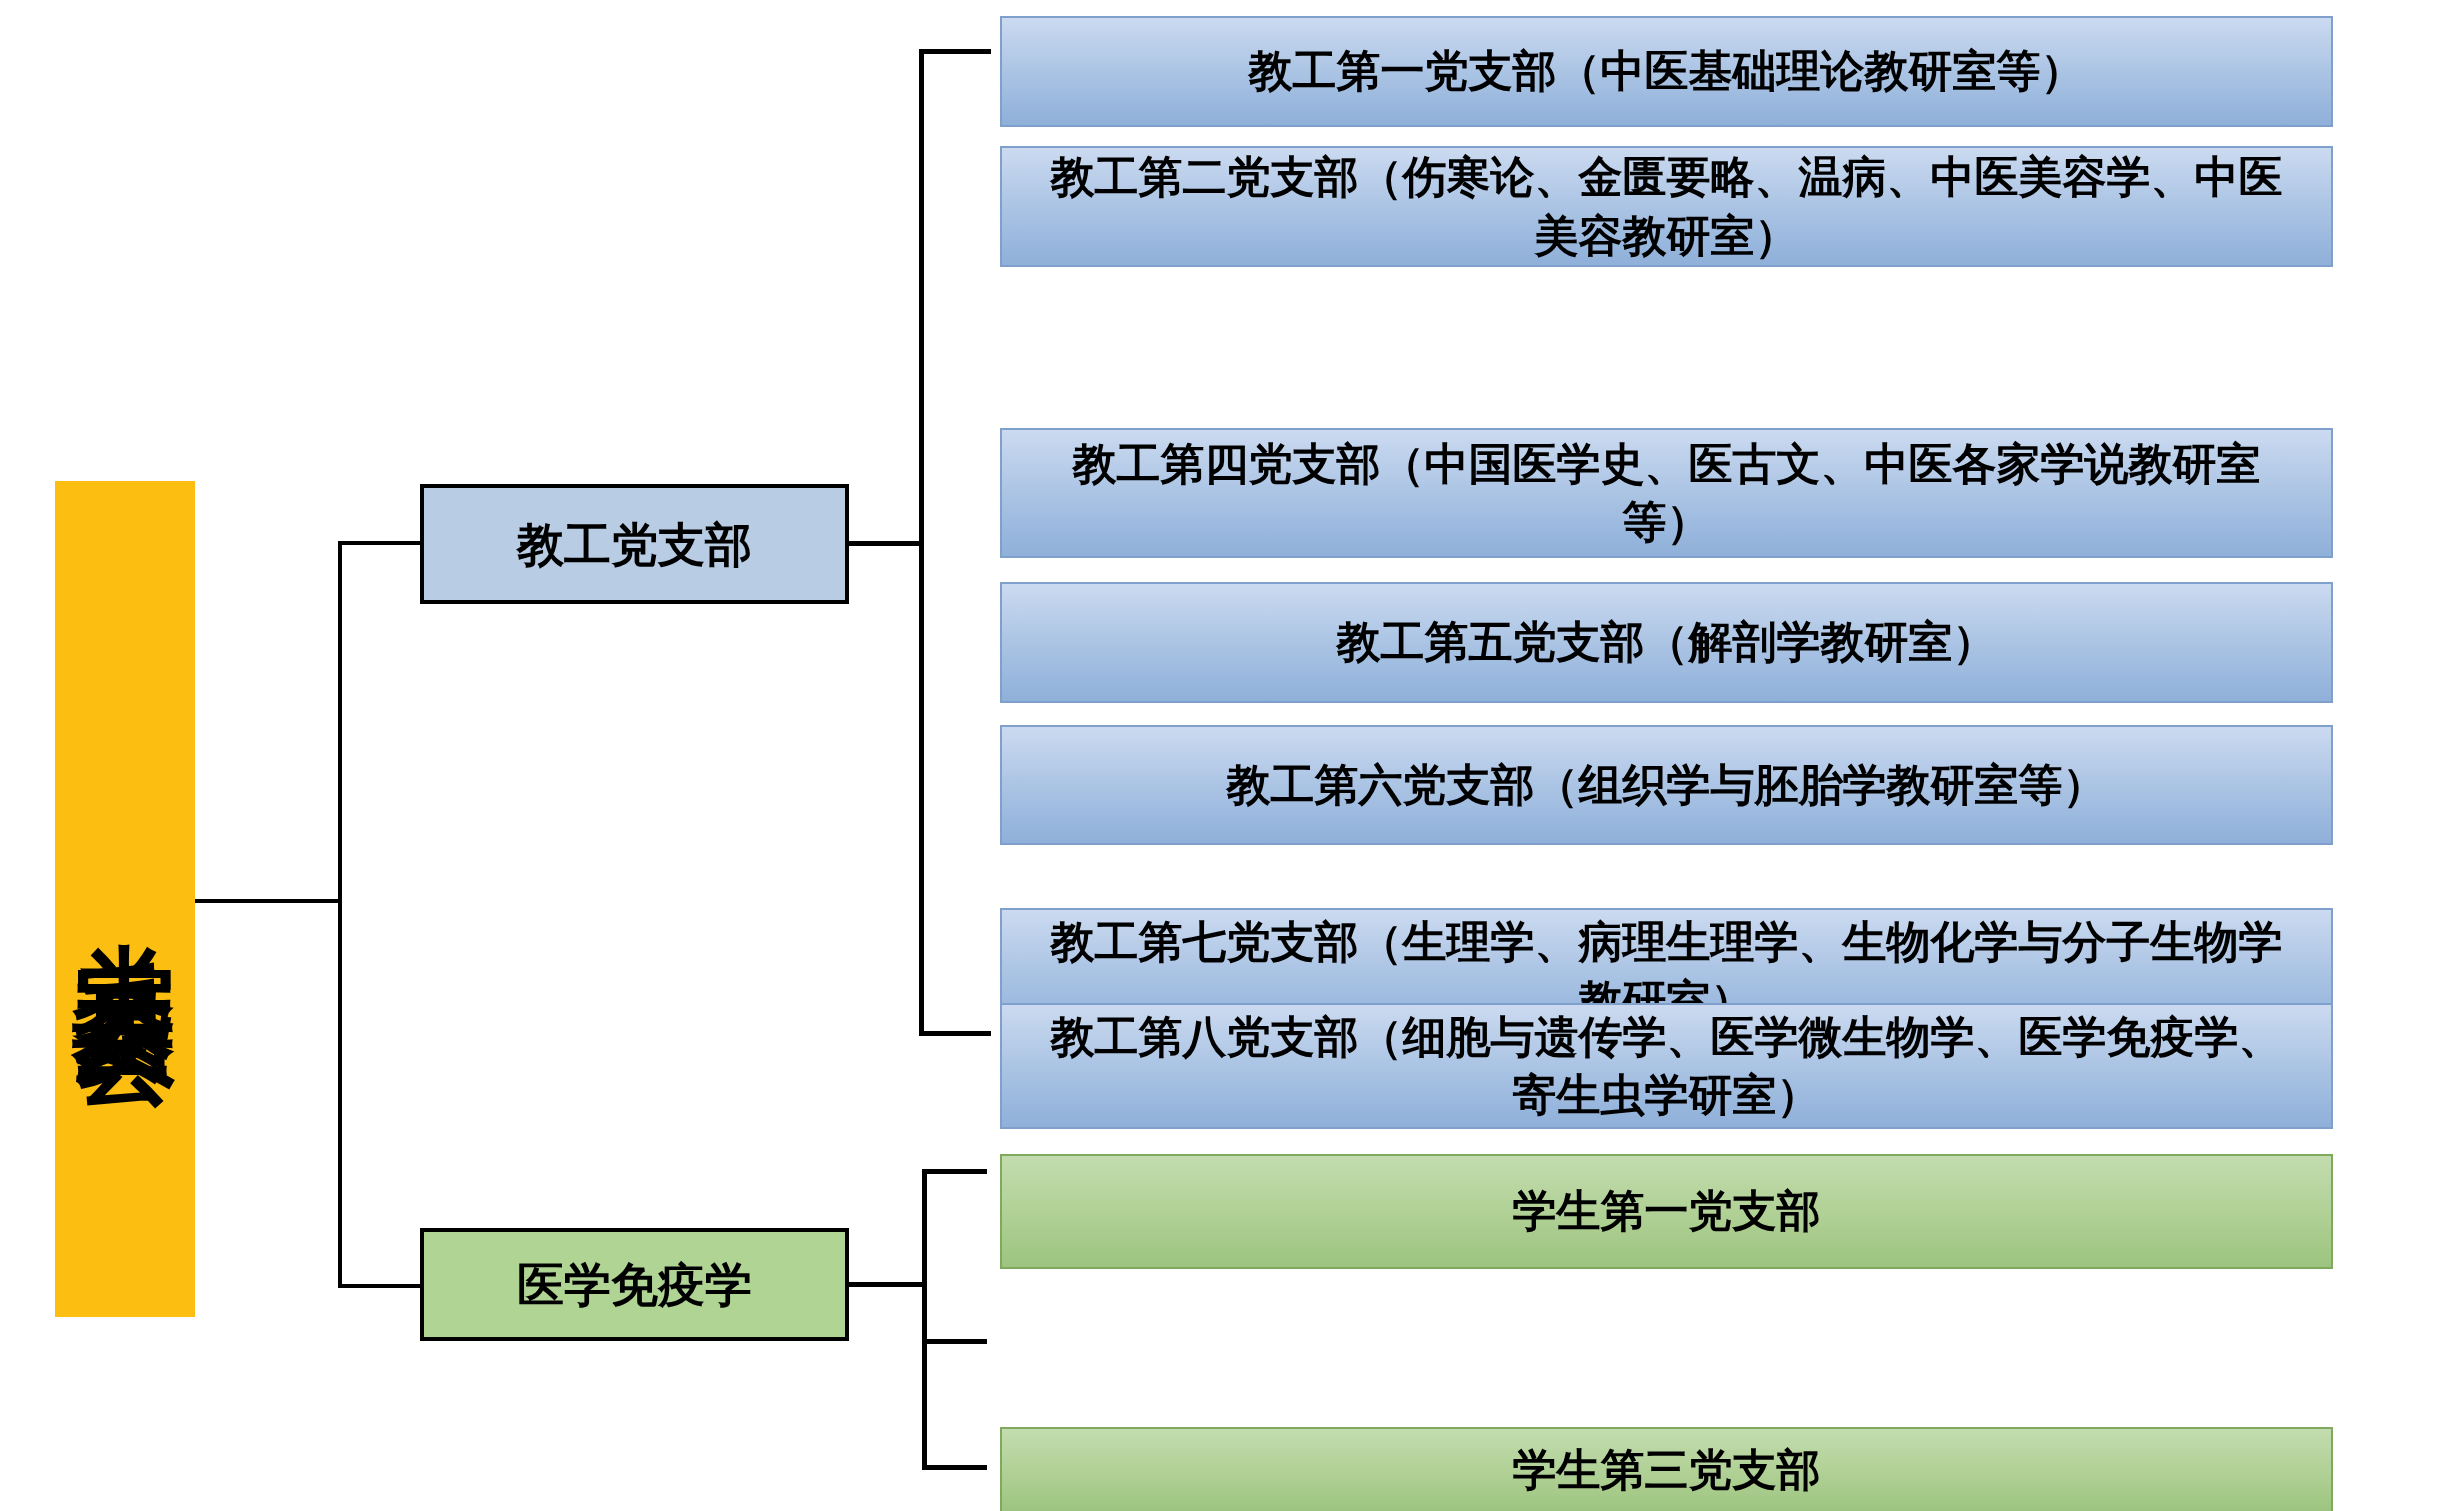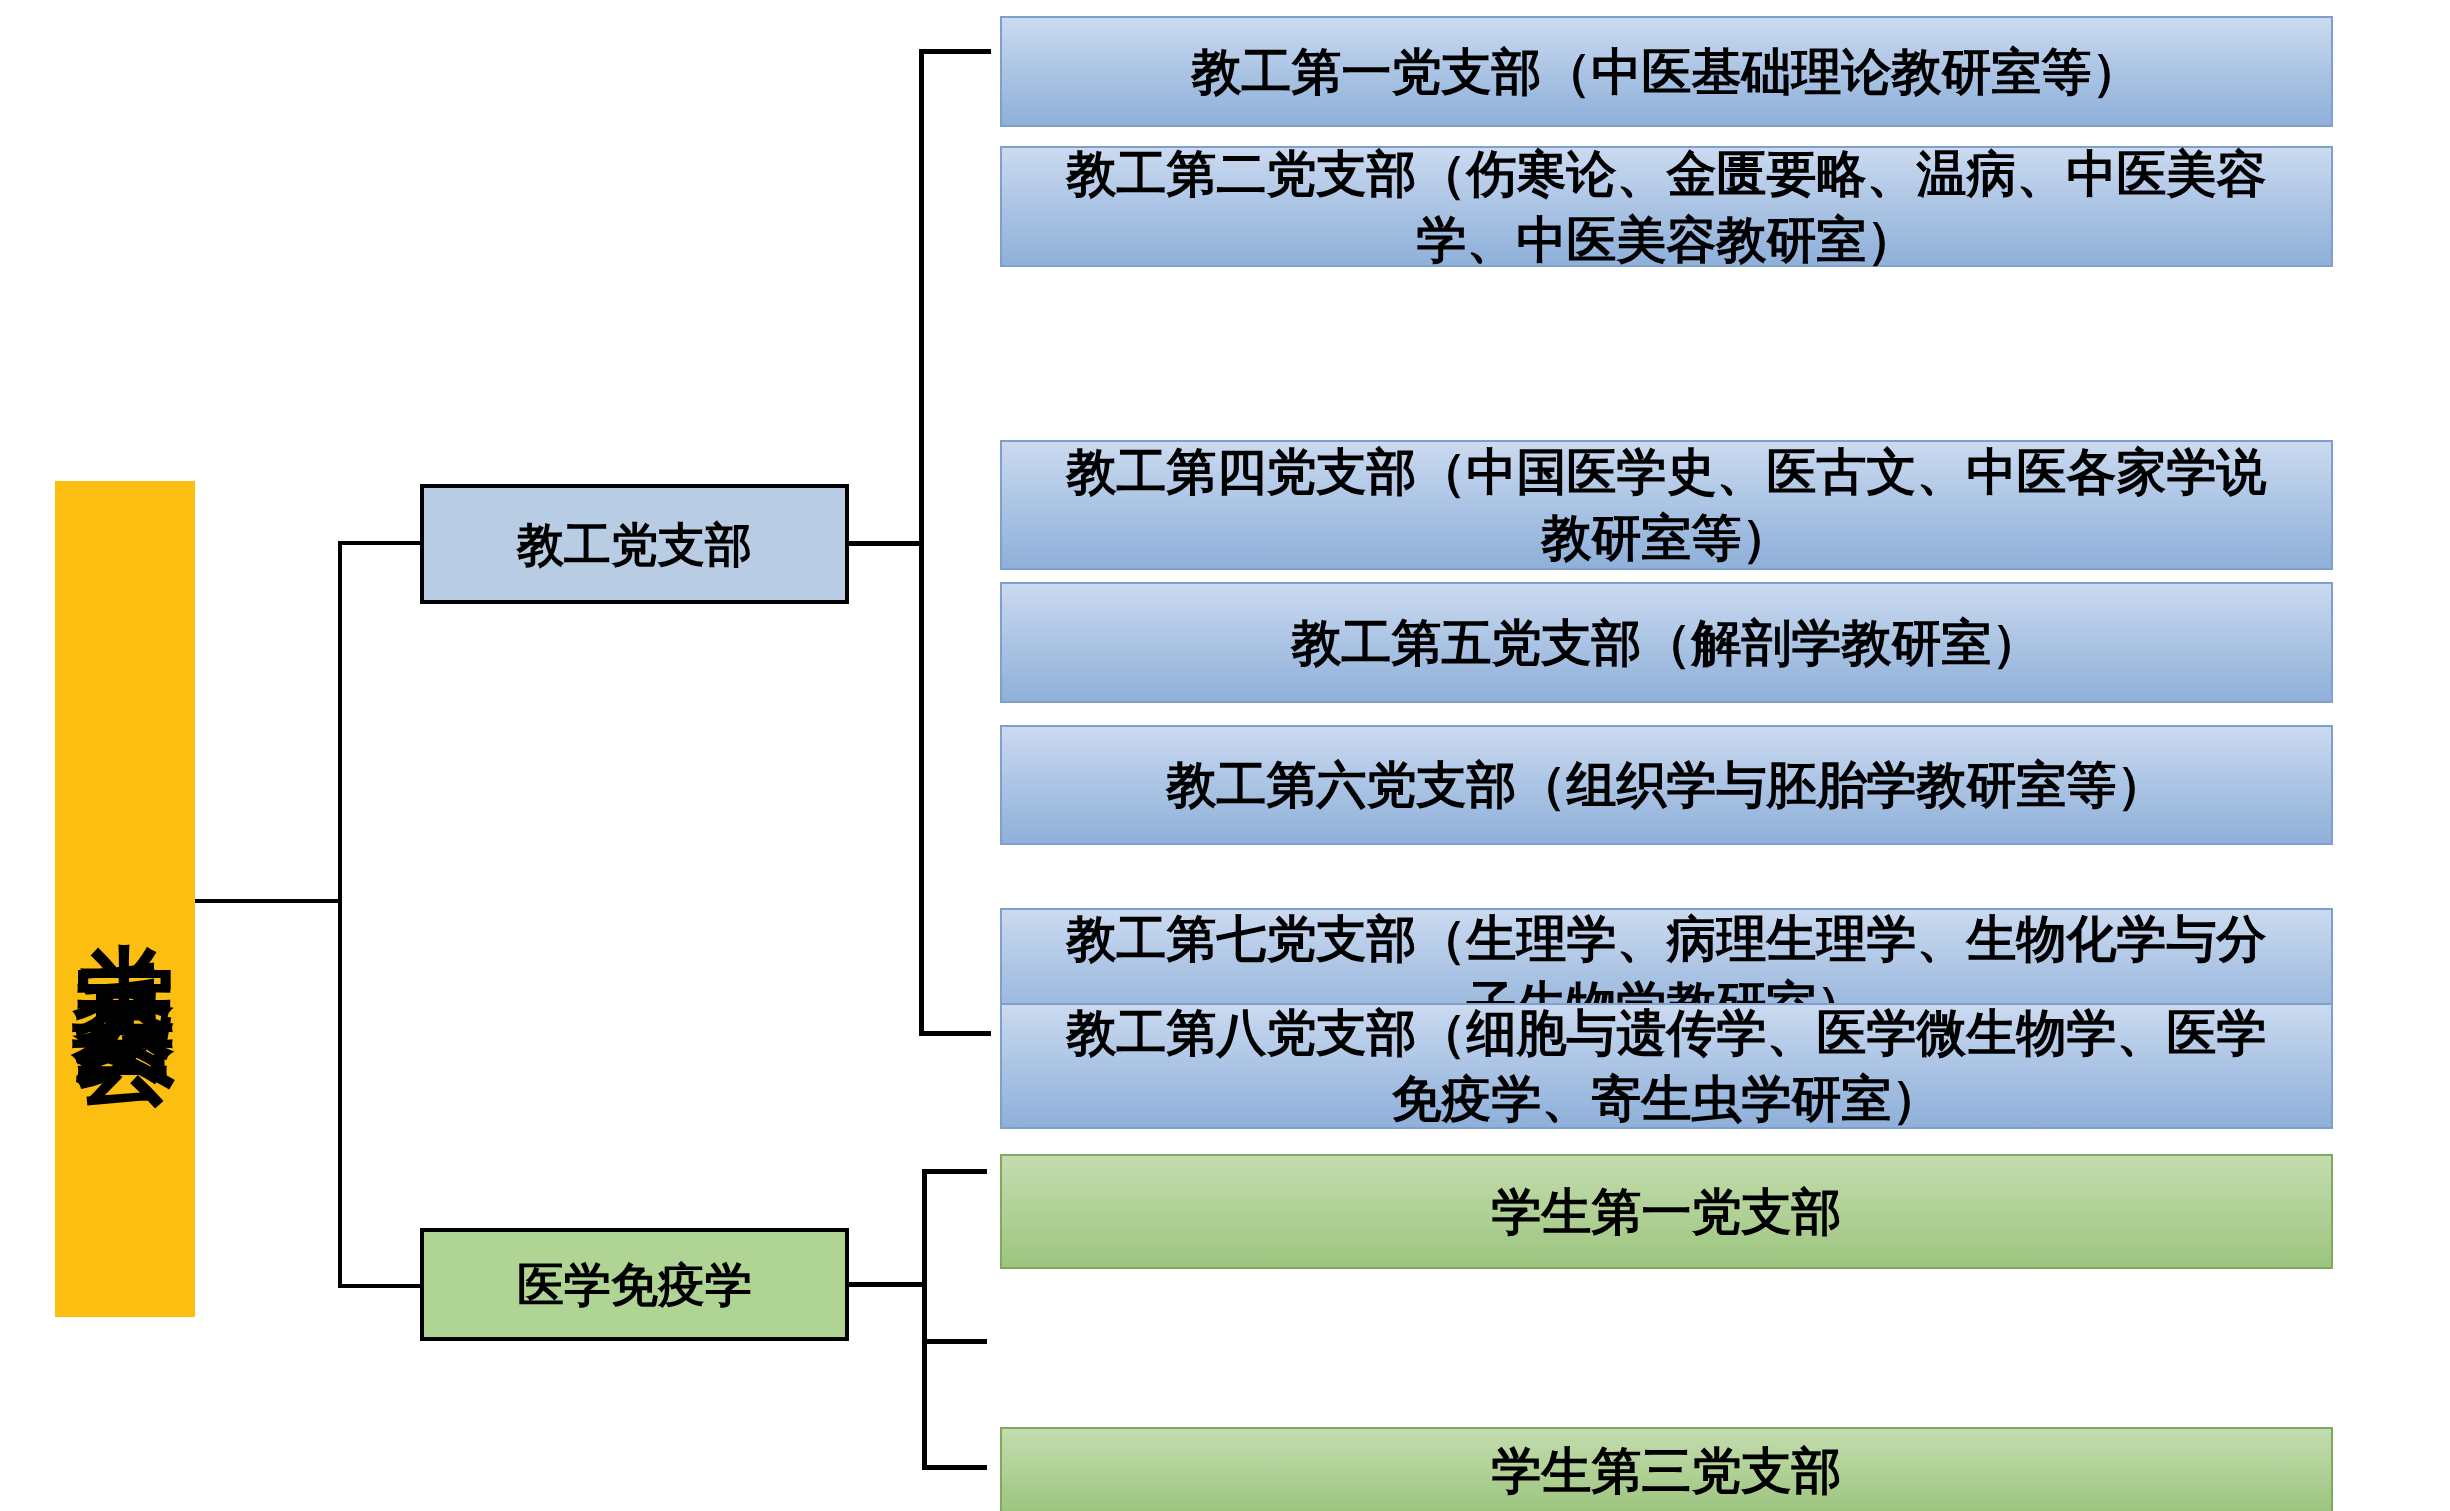--- a/index.html
+++ b/index.html
@@ -37,37 +37,37 @@
     border: 4.9px solid #000000;
     font-size: 47px;
     font-weight: bold;
     line-height: 1;
   }
   .header-faculty { top: 484px; height: 120px; background: #B8CCE4; }
   .header-student { top: 1228px; height: 113px; background: #AFD494; }
   
   .leaf {
     left: 1000px; width: 1333px;
-    font-size: 50px;
+    font-size: 44px;
     font-weight: bold;
     line-height: 1.32;
     padding: 9px 43px;
   }
   .leaf-blue {
     background: linear-gradient(180deg, #CBDAF0 0%, #A8C2E3 55%, #8FB0DA 100%);
     border: 2.5px solid #7FA0CB;
   }
   .leaf-green {
     background: linear-gradient(180deg, #C3DCAF 0%, #AFD094 55%, #9CC47F 100%);
     border: 2.5px solid #7FA95C;
   }
   .f1 { top: 16px;   height: 111px; }
   .f2 { top: 146px;  height: 121px; }
   .f3 { top: 288px;  height: 121px; }
-  .f4 { top: 440px;  height: 130px; }
+  .f4 { top: 428px;  height: 130px; }
   .f5 { top: 582px;  height: 121px; }
   .f6 { top: 725px; height: 120px; }
   .f7 { top: 908px; height: 127px; }
   .f8 { top: 1003px; height: 126px; }
   .s1 { top: 1154px; height: 115px; }
   .s2 { top: 1289px; height: 99px; }
   .s3 { top: 1427px; height: 85px; border-bottom: none; }
   
   .line { position: absolute; background: #000000; }
 </style>

